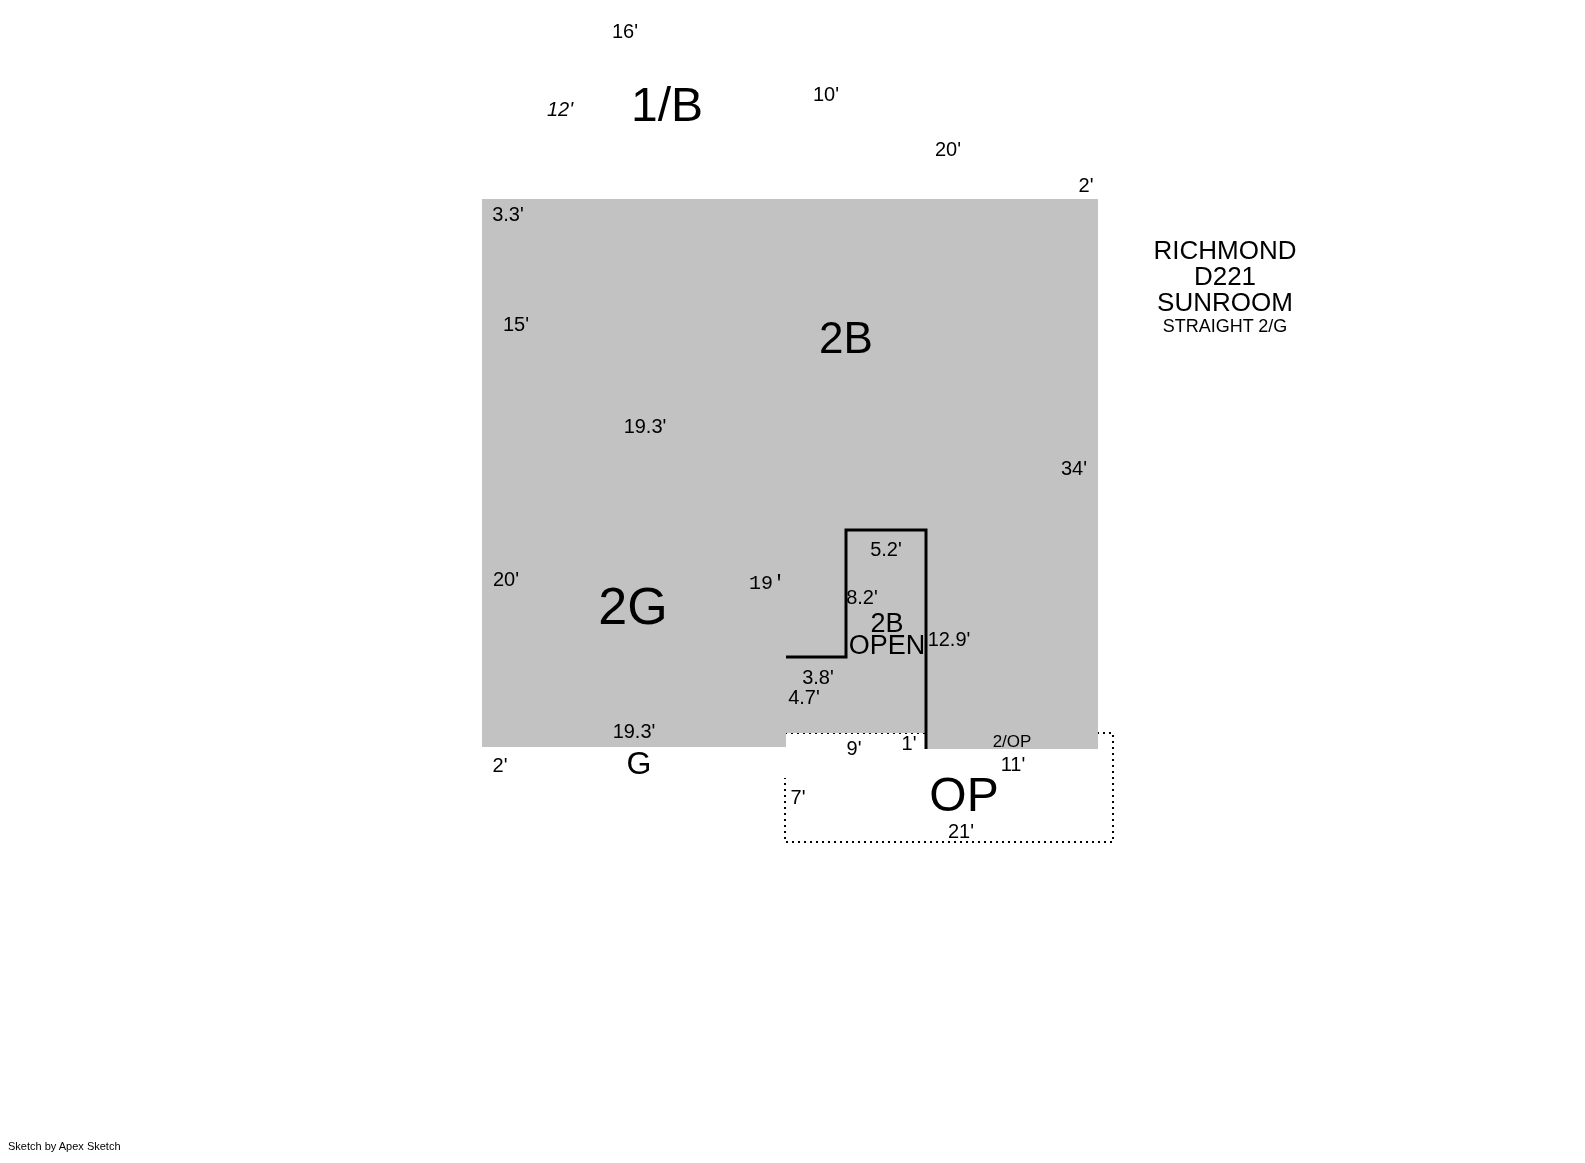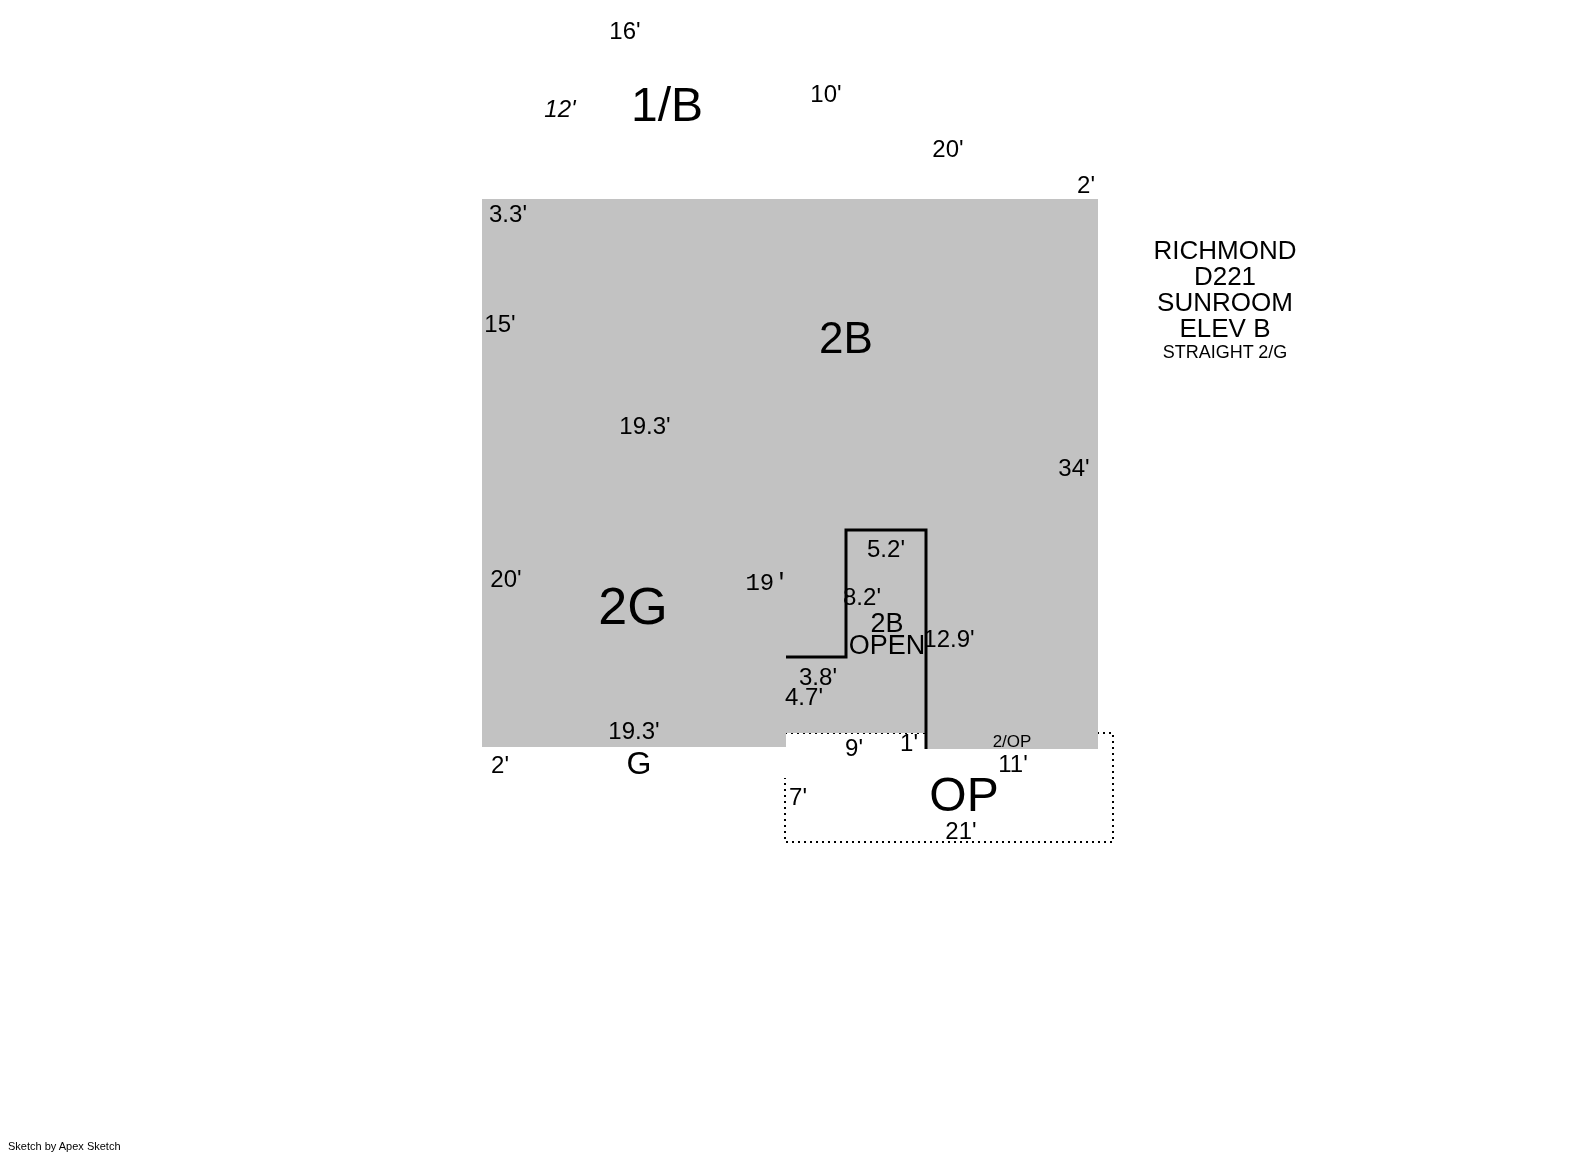--- a/index.html
+++ b/index.html
@@ -18,21 +18,21 @@
   .sketch svg {
     position: absolute;
     left: 0;
     top: 0;
   }
   .lbl {
     position: absolute;
     transform: translate(-50%, -50%);
     white-space: nowrap;
     color: #000000;
-    font-size: 24px;
+    font-size: 20px;
     line-height: 1;
     z-index: 5;
   }
   .area-lbl-xl { font-size: 48px; }
   .area-lbl-2b { font-size: 44px; }
   .area-lbl-2g { font-size: 52px; }
   .area-lbl-g  { font-size: 32px; }
   .area-lbl-sm { font-size: 17px; }
   .open-lbl {
     position: absolute;
@@ -101,21 +101,21 @@
     <div>2B</div>
     <div>OPEN</div>
   </div>
 
   <div class="lbl" style="left:625px; top:31px;">16'</div>
   <div class="lbl" style="left:560px; top:109px;font-style:italic;">12'</div>
   <div class="lbl" style="left:826px; top:94px;">10'</div>
   <div class="lbl" style="left:948px; top:149px;">20'</div>
   <div class="lbl" style="left:1086px; top:185px;">2'</div>
   <div class="lbl" style="left:508px; top:214px;">3.3'</div>
-  <div class="lbl" style="left:500px; top:324px;">15'</div>
+  <div class="lbl" style="left:516px; top:324px;">15'</div>
   <div class="lbl" style="left:1074px; top:468px;">34'</div>
   <div class="lbl" style="left:645px; top:426px;">19.3'</div>
   <div class="lbl" style="left:506px; top:579px;">20'</div>
   <div class="lbl" style="left:767px; top:584px;font-family:Liberation Mono, monospace;">19'</div>
   <div class="lbl" style="left:886px; top:549px;text-align:right;">5.2'</div>
   <div class="lbl" style="left:862px; top:597px;">8.2'</div>
   <div class="lbl" style="left:949px; top:639px;">12.9'</div>
   <div class="lbl" style="left:818px; top:677px;">3.8'</div>
   <div class="lbl" style="left:804px; top:697px;">4.7'</div>
   <div class="lbl" style="left:634px; top:731px;">19.3'</div>
@@ -123,19 +123,18 @@
   <div class="lbl" style="left:854px; top:748px;">9'</div>
   <div class="lbl" style="left:909px; top:743px;">1'</div>
   <div class="lbl" style="left:1013px; top:764px;">11'</div>
   <div class="lbl" style="left:798px; top:797px;">7'</div>
   <div class="lbl" style="left:961px; top:831px;">21'</div>
 
   <div class="title-block">
     <div class="tline">RICHMOND</div>
     <div class="tline">D221</div>
     <div class="tline">SUNROOM</div>
-    <div class="tline">ELEV B</div>
     <div class="tsub">STRAIGHT 2/G</div>
   </div>
 
   <div class="footer-credit">Sketch by Apex Sketch</div>
 
 </div>
 
 </body></html>

